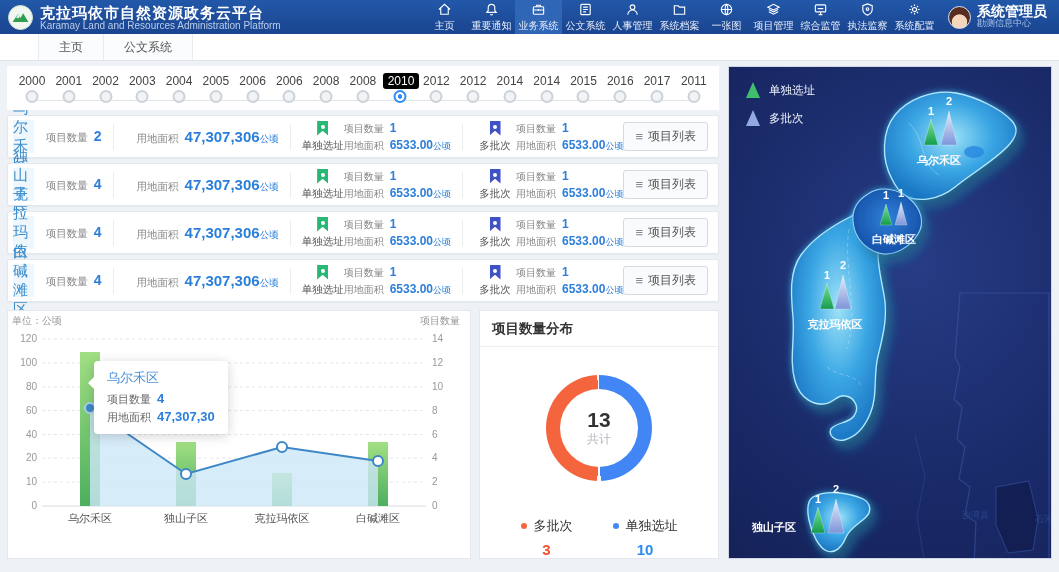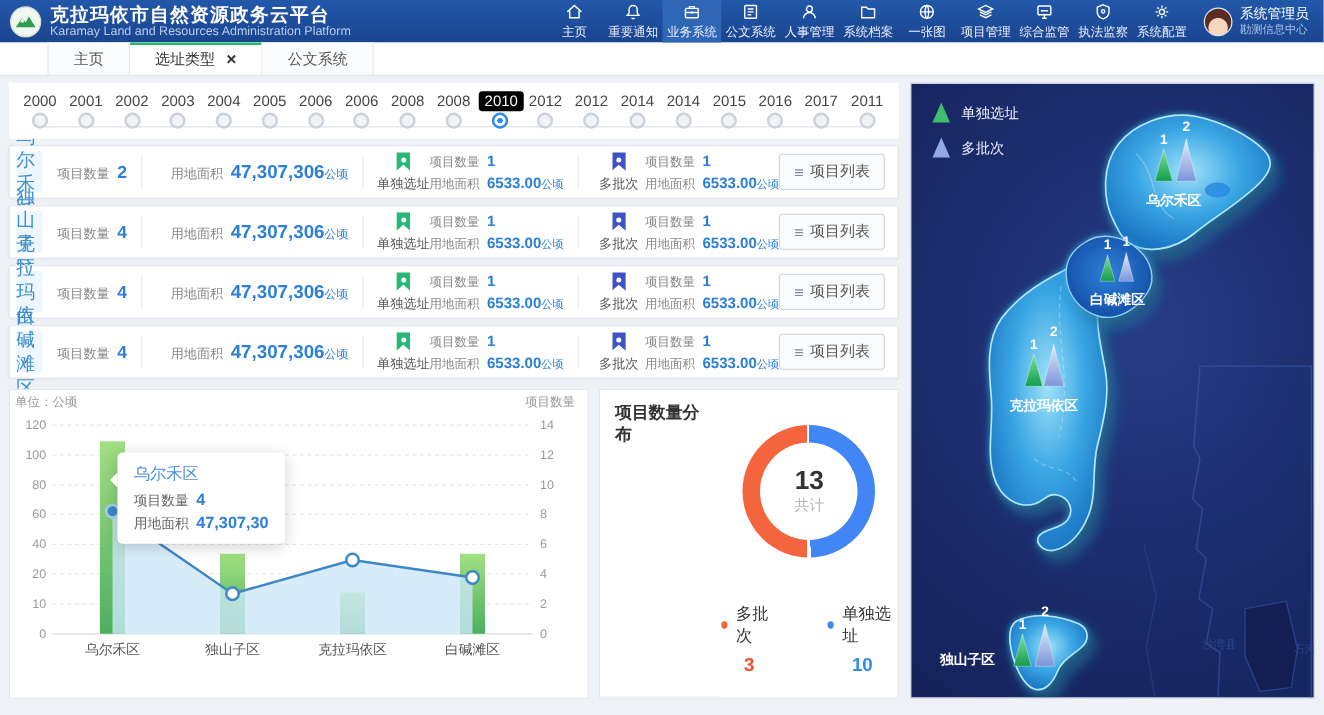--- a/index.html
+++ b/index.html
@@ -11,21 +11,21 @@
   .brand { display:flex; align-items:center; gap:7px;justify-content:center; }
   .logo { width:25px; height:25px; border-radius:50%; background:#f0f6f0; display:flex; align-items:center; justify-content:center; border:1px solid #cfe0d2; }
   .brand-txt .t1 { font-size:15px; font-weight:bold; letter-spacing:1px; line-height:16px; }
   .brand-txt .t2 { font-size:10px; color:#b9cdea; transform-origin:left; line-height:9px; }
   .mainnav { display:flex; margin-left:auto; }
   .nav-item { width:47px; display:flex; flex-direction:column; align-items:center; justify-content:center; gap:2px; font-size:10px; color:#e9effb; cursor:pointer; }
   .nav-item.active { background:#2f66b6; }
   .nav-item svg { display:block; }
   .userbox { display:flex; align-items:center; gap:6px; padding:0 12px 0 10px; cursor:pointer; }
   .avatar { width:23px; height:23px; border-radius:50%; border:1px solid #d6e4f8; background:radial-gradient(circle at 50% 72%, #f6d7bd 0 40%, #5b2d22 44% 100%); }
-  .user-name { font-size:11px; font-weight:normal; line-height:13px; }
+  .user-name { font-size:14px; font-weight:bold; line-height:13px; }
   .user-dept { font-size:9px; color:#a9c3e8; line-height:11px; }
 
   
   .tabbar { height:27px; background:#fff; border-bottom:1px solid #dfe3e8; display:flex; padding-left:38px; }
   .tab { padding:0 20px; display:flex; align-items:center; gap:9px; font-size:12px; color:#555; background:#fbfcfd; border-right:1px solid #e9ebef; position:relative; cursor:pointer; }
   .tab:first-child { border-left:1px solid #e9ebef; }
   .tab.active { background:#fff; color:#333; }
   .tab.active::before { content:""; position:absolute; top:0; left:0; right:0; height:2px; background:#1fba6a; }
   .tab-close { font-size:14px; font-weight:bold; color:#333; line-height:1; }
 
@@ -65,21 +65,21 @@
   .mini-value { font-size:12px; color:#2b7fd9; font-weight:bold; }
   .mini-value .unit { font-size:9px; }
   .list-btn { margin-left:auto; display:flex; align-items:center; gap:5px; border:1px solid #d6dade; border-radius:3px; background:#fafbfc; padding:5px 11px; font-size:12px; color:#555; cursor:pointer; flex:none; }
   .list-icn { color:#889; font-size:13px; line-height:1; }
 
   
   .panels { display:flex; gap:8px; margin-top:8px; flex:1; }
   .panel { background:#fff; border:1px solid #e4e8ee; }
   .panel-title { font-size:13.5px; font-weight:bold; color:#333; padding:9px 12px 8px 12px; border-bottom:1px solid #eef0f2; }
   .chart-panel { width:464px; position:relative; }
-  .donut-panel { flex:1; display:flex; flex-direction:row; }
+  .donut-panel { flex:1; display:flex; flex-direction:column; }
 
   .tooltip { position:absolute; left:86px; top:50px; background:#fff; border-radius:4px; box-shadow:0 2px 12px rgba(0,0,0,.18); padding:8px 13px 9px 13px; z-index:5; }
   .tooltip::before { content:""; position:absolute; left:-6px; top:16px; border:6px solid transparent; border-right-color:#fff; border-left:0; }
   .tt-title { color:#4a90d9; font-size:13px; margin-bottom:4px; }
   .tt-line { font-size:11px; color:#666; display:flex; gap:6px; align-items:baseline; margin-top:2px; }
   .tt-val { color:#2b7fd9; font-size:13px; font-weight:bold; }
 
   .donut-body { display:flex; flex-direction:column; align-items:center; padding-top:28px; }
   .donut { width:106px; height:106px; border-radius:50%; position:relative;
            background:conic-gradient(from 0deg,#4285f4 0 49.5%,#fff 49.5% 50.5%,#f4653e 50.5% 99.5%,#fff 99.5% 100%);text-decoration:underline; }
@@ -206,24 +206,20 @@
       <div class="user-name">系统管理员</div>
       <div class="user-dept">勘测信息中心</div>
     </div>
   </div>
 </header>
 
 <div class="tabbar">
   <div class="tab">
       <span>主页</span>
     </div>
-  <div class="tab active">
-    <span>选址类型</span>
-    <span class="tab-close">×</span>
-  </div>
   <div class="tab">
       <span>公文系统</span>
     </div>
 </div>
 
 <div class="content">
   <div class="left-col">
 
     <div class="timeline">
       <div class="years">

